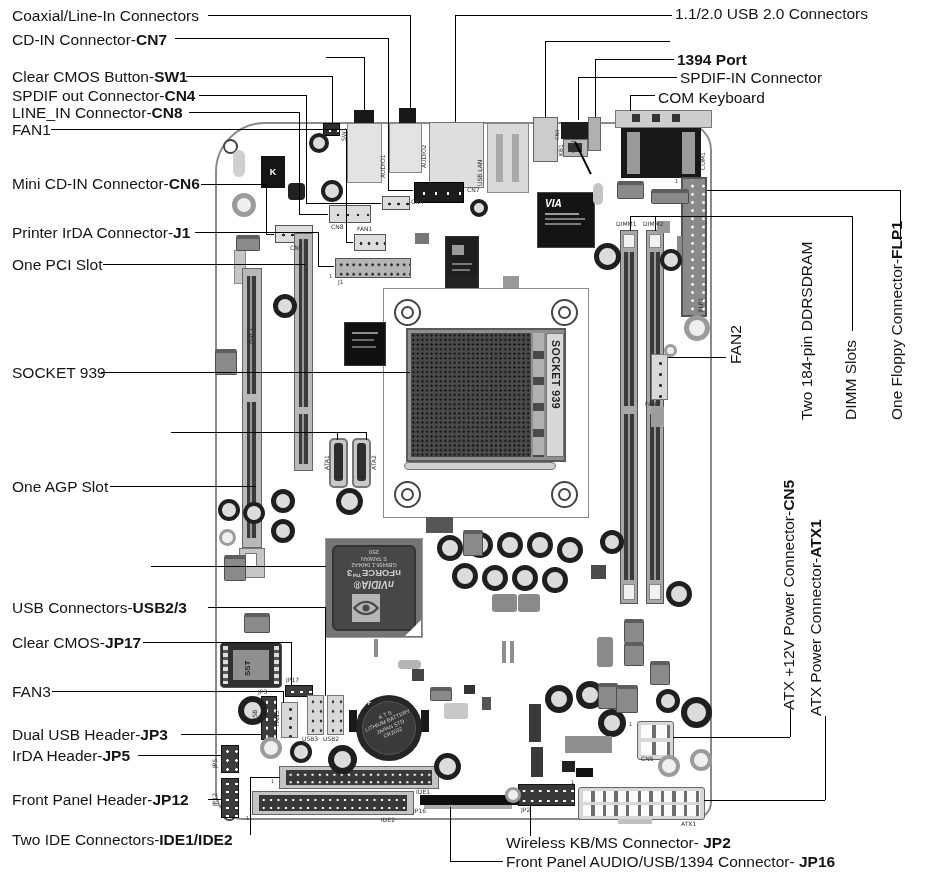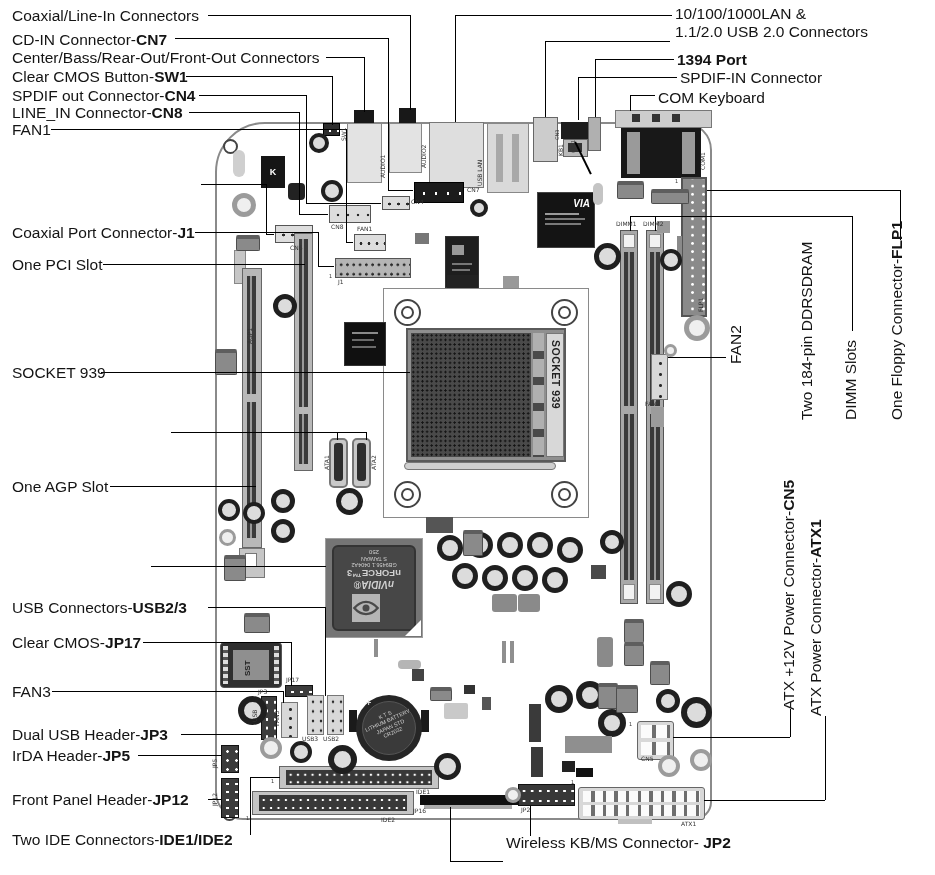--- a/index.html
+++ b/index.html
@@ -93,21 +93,21 @@
   <div class="hole" style="left:551px;top:481px;width:27px;height:27px">
       <i></i>
     </div>
   <div class="abs" style="left:406px;top:328px;width:160px;height:134px;background:#8f8f8f;border:2px solid #5a5a5a"></div>
   <div class="abs pins" style="left:411px;top:333px;width:120px;height:124px"></div>
   <div class="abs" style="left:533px;top:333px;width:11px;height:124px;background:repeating-linear-gradient(180deg,#b0b0b0 0 18px,#4a4a4a 18px 26px)"></div>
   <div class="abs" style="left:546px;top:333px;width:18px;height:124px;background:#d8d8d8;border:1px solid #777"></div>
   <div class="abs" style="left:562px;top:340px;transform:rotate(90deg);transform-origin:0 0;font:bold 10.5px 'Liberation Sans',sans-serif;letter-spacing:.5px;color:#222;white-space:nowrap"><span>SOCKET 939</span></div>
   <div class="abs" style="left:404px;top:462px;width:152px;height:8px;background:#d0d0d0;border:1px solid #777;border-radius:4px"></div>
 
-  <div class="bit" style="left:537px;top:192px;width:58px;height:56px;background:#141414;border:1px solid #444;color:#fff;text-align:right;padding:5px 4px 0 7px;font:italic bold 10px 'Liberation Sans',sans-serif"><span>VIA</span>
+  <div class="bit" style="left:537px;top:192px;width:58px;height:56px;background:#141414;border:1px solid #444;color:#fff;text-align:left;padding:5px 4px 0 7px;font:italic bold 10px 'Liberation Sans',sans-serif"><span>VIA</span>
     <div style="width:34px;height:2px;background:#9a9a9a;margin-top:4px"></div>
     <div style="width:40px;height:2px;background:#7a7a7a;margin-top:3px"></div>
     <div style="width:36px;height:2px;background:#7a7a7a;margin-top:3px"></div></div>
   <div class="bit" style="left:445px;top:236px;width:34px;height:52px;background:#1e1e1e;border:1px solid #333">
     <div style="position:absolute;left:6px;top:8px;width:12px;height:10px;background:#999"></div>
     <div style="position:absolute;left:6px;top:26px;width:20px;height:2px;background:#777"></div>
     <div style="position:absolute;left:6px;top:32px;width:18px;height:2px;background:#777"></div>
     </div>
   <div class="bit" style="left:344px;top:322px;width:42px;height:44px;background:#101010;border:1px solid #333">
     <div style="position:absolute;left:7px;top:9px;width:26px;height:2px;background:#8a8a8a"></div>
@@ -371,46 +371,46 @@
       <div class="silk" style="left: 329px; top: 274px; font-size: 5px;">1</div>
       <div class="silk" style="left: 675px; top: 179px; font-size: 5px;">1</div>
       <div class="silk" style="left: 271px; top: 779px; font-size: 5px;">1</div>
       <div class="silk" style="left: 246px; top: 816px; font-size: 5px;">1</div>
       <div class="silk" style="left: 571px; top: 780px; font-size: 5px;">1</div>
       <div class="silk" style="left: 629px; top: 722px; font-size: 5px;">1</div>
     </div>
 
   <div class="lab" style="left:12px;top:7px"><span>Coaxial/Line-In Connectors</span><b></b></div>
   <div class="lab" style="left:12px;top:31px"><span>CD-IN Connector-</span><b>CN7</b></div>
-  <div class="lab" style="left:12px;top:49px"><span>Center/Bass/Rear-Out/Front-Out Connectors</span><b></b></div>
   <div class="lab" style="left:12px;top:68px"><span>Clear CMOS Button-</span><b>SW1</b></div>
   <div class="lab" style="left:12px;top:87px"><span>SPDIF out Connector-</span><b>CN4</b></div>
   <div class="lab" style="left:12px;top:104px"><span>LINE_IN Connector-</span><b>CN8</b></div>
   <div class="lab" style="left:12px;top:121px"><span>FAN1</span><b></b></div>
-  <div class="lab" style="left:12px;top:224px"><span>Coaxial Port Connector-</span><b>J1</b></div>
+  <div class="lab" style="left:12px;top:175px"><span>Mini CD-IN Connector-</span><b>CN6</b></div>
+  <div class="lab" style="left:12px;top:224px"><span>Printer IrDA Connector-</span><b>J1</b></div>
   <div class="lab" style="left:12px;top:256px"><span>One PCI Slot</span><b></b></div>
   <div class="lab" style="left:12px;top:364px"><span>SOCKET 939</span><b></b></div>
   <div class="lab" style="left:12px;top:478px"><span>One AGP Slot</span><b></b></div>
   <div class="lab" style="left:12px;top:599px"><span>USB Connectors-</span><b>USB2/3</b></div>
   <div class="lab" style="left:12px;top:634px"><span>Clear CMOS-</span><b>JP17</b></div>
   <div class="lab" style="left:12px;top:683px"><span>FAN3</span><b></b></div>
   <div class="lab" style="left:12px;top:726px"><span>Dual USB Header-</span><b>JP3</b></div>
   <div class="lab" style="left:12px;top:747px"><span>IrDA Header-</span><b>JP5</b></div>
   <div class="lab" style="left:12px;top:791px"><span>Front Panel Header-</span><b>JP12</b></div>
   <div class="lab" style="left:12px;top:831px"><span>Two IDE Connectors-</span><b>IDE1/IDE2</b></div>
 
   <div class="lab" style="left:675px;top:5px">
-      <div><span>10/100/1000LAN &amp;</span><b></b></div>
       <div><span>1.1/2.0 USB 2.0 Connectors</span><b></b></div>
     </div>
   <div class="lab" style="left:677px;top:51px"><span></span><b>1394 Port</b></div>
   <div class="lab" style="left:680px;top:69px"><span>SPDIF-IN Connector</span><b></b></div>
   <div class="lab" style="left:658px;top:89px"><span>COM Keyboard</span><b></b></div>
 
   <div class="lab" style="left:506px;top:834px"><span>Wireless KB/MS Connector- </span><b>JP2</b></div>
+  <div class="lab" style="left:506px;top:853px"><span>Front Panel AUDIO/USB/1394 Connector- </span><b>JP16</b></div>
 
   <div class="lab rot" style="left:727px;top:364px"><span>FAN2</span><b></b></div>
   <div class="lab rot" style="left:798px;top:420px"><span>Two 184-pin DDRSDRAM</span><b></b></div>
   <div class="lab rot" style="left:842px;top:420px"><span>DIMM Slots</span><b></b></div>
   <div class="lab rot" style="left:888px;top:420px"><span>One Floppy Connector-</span><b>FLP1</b></div>
   <div class="lab rot" style="left:780px;top:710px"><span>ATX +12V Power Connector-</span><b>CN5</b></div>
   <div class="lab rot" style="left:807px;top:716px"><span>ATX Power Connector-</span><b>ATX1</b></div>
 
 </div>
 

